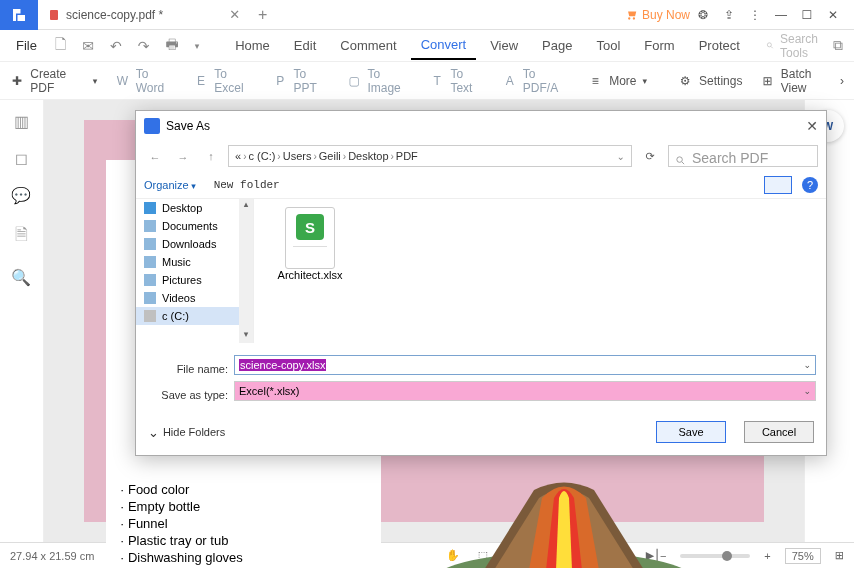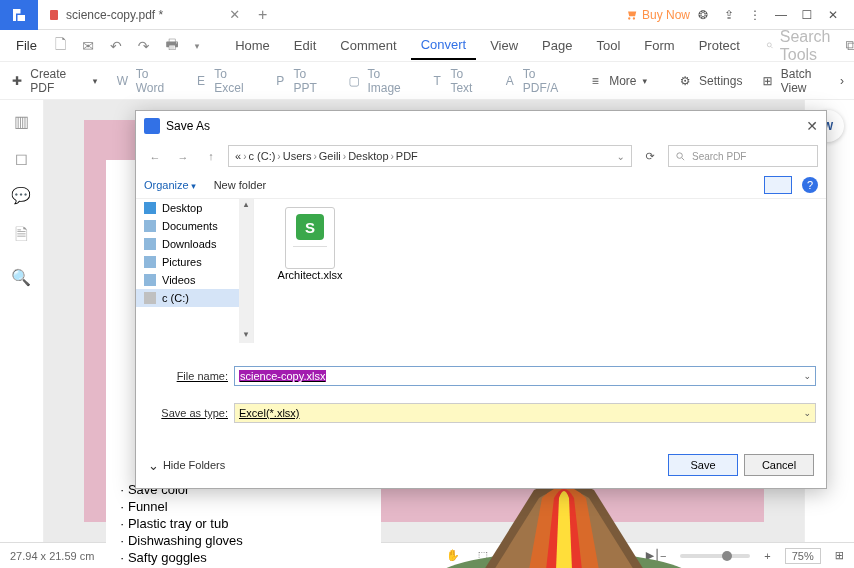--- a/index.html
+++ b/index.html
@@ -14,21 +14,21 @@
 .title-right { margin-left: auto; display: flex; align-items: center; padding-right: 8px; }
 .buy-now { color: #ff9248; font-size: 12px; display: flex; align-items: center; gap: 4px; }
 .win-btn { width: 26px; text-align: center; font-size: 12px; color: #555; }
 
 .menubar { height: 32px; background: #fff; display: flex; align-items: center; padding: 0 8px; font-size: 13px; gap: 4px; border-bottom: 1px solid #eee; }
 .menu-file { padding: 4px 8px; color: #333; }
 .menu-icon { padding: 4px 6px; color: #888; font-size: 14px; }
 .menu-sep { flex: 0 0 12px; }
 .menu-item { padding: 6px 10px; color: #555; }
 .menu-item.active { color: #3271e6; border-bottom: 2px solid #000000; }
-.search-box { margin-left: 12px; display: flex; align-items: center; gap: 6px; color: #bbb; font-size: 16px; }
+.search-box { margin-left: 12px; display: flex; align-items: center; gap: 6px; color: #bbb; font-size: 12px; }
 
 .toolbar { height: 38px; background: #fff; display: flex; align-items: center; padding: 0 10px; gap: 18px; font-size: 12px; color: #93a1b0; border-bottom: 1px solid #eee; }
 .tool-item { display: flex; align-items: center; gap: 6px; }
 .tool-icon { width: 16px; height: 16px; display: inline-flex; align-items: center; justify-content: center; }
 .dark-item { color: #555; }
 
 .main { display: flex; height: 442px; background: #ebebeb; }
 .leftbar { width: 44px; background: #fff; display: flex; flex-direction: column; align-items: center; padding-top: 12px; gap: 18px; color: #999; font-size: 16px; border-right: 1px solid #eee; }
 .docarea { flex: 1; position: relative; background: #ebebeb; display: flex; justify-content: center; padding: 20px 40px; }
 .rightbar { width: 50px; background: #fff; border-left: 1px solid #eee; position: relative; }
@@ -52,56 +52,56 @@
 .dlg-titlebar { height: 30px; display: flex; align-items: center; padding: 0 8px; font-size: 12px; }
 .dlg-titlebar .logo { width: 16px; height: 16px; background: #3271e6; border-radius: 2px; margin-right: 6px; }
 .dlg-close { margin-left: auto; color: #555; font-size: 14px; }
 
 .dlg-nav { height: 30px; display: flex; align-items: center; gap: 6px; padding: 0 8px; font-size: 11px; }
 .nav-back, .nav-fwd, .nav-up { width: 22px; text-align: center; color: #888; }
 .breadcrumb-bar { flex: 1; border: 1px solid #ccc; height: 22px; display: flex; align-items: center; padding: 0 6px; gap: 2px; color: #333; }
 .crumb-sep { color: #888; font-size: 10px; }
 .nav-dropdown { color: #888; font-size: 10px; }
 .refresh { width: 24px; text-align: center; color: #555; }
-.search-pdf { width: 150px; border: 1px solid #ccc; height: 22px; display: flex; align-items: center; padding: 0 6px; gap: 6px; color: #999; font-size: 10px; }
+.search-pdf { width: 150px; border: 1px solid #ccc; height: 22px; display: flex; align-items: flex-end; padding: 0 6px; gap: 6px; color: #999; font-size: 14px; }
 
 .dlg-toolbar { height: 28px; display: flex; align-items: center; padding: 0 8px; gap: 18px; font-size: 11px; border-bottom: 1px solid #eee; }
 .organize { color: #1760b6; }
 .organize::after { content: " ▾"; font-size: 9px; }
-.newfolder { color: #333; }
+.newfolder { color: #333; font-family: Liberation Mono, monospace; }
 .dlg-toolbar-right { margin-left: auto; display: flex; align-items: center; gap: 10px; }
 .view-btn { width: 28px; height: 18px; border: 1px solid #3271e6; background: #eaf2fd; }
 .help-btn { width: 16px; height: 16px; border-radius: 50%; background: #3271e6; color: #fff; font-size: 11px; display: flex; align-items: center; justify-content: center; }
 
 .dlg-body { display: flex; height: 144px; }
 .folder-tree { width: 118px; border-right: 1px solid #eee; font-size: 11px; overflow: hidden; position: relative; }
 .tree-item { display: flex; align-items: center; gap: 6px; padding: 2px 8px; height: 18px; }
 .tree-item.selected { background: #d5e4f7; }
 .tree-icon { width: 12px; height: 12px; display: inline-block; }
 .tree-scroll { position: absolute; right: 0; top: 0; bottom: 0; width: 14px; background: #f0f0f0; }
 .tree-scroll-up { position: absolute; top: 0; width: 14px; height: 14px; font-size: 9px; text-align: center; color: #666; }
 .tree-scroll-down { position: absolute; bottom: 0; width: 14px; height: 14px; font-size: 9px; text-align: center; color: #666; }
 .file-area { flex: 1; padding: 8px 16px; display: flex; align-items: flex-start; }
 .file-item { display: flex; flex-direction: column; align-items: center; width: 80px; font-size: 11px; }
 .file-thumb { width: 50px; height: 62px; border: 1px solid #ccc; border-radius: 3px; background: #fff; display: flex; flex-direction: column; align-items: center; justify-content: flex-start; padding-top: 6px; position: relative; }
 .file-thumb-badge { width: 28px; height: 26px; background: #3aa84b; border-radius: 4px; color: #fff; font-weight: 700; font-size: 15px; display: flex; align-items: center; justify-content: center; }
 .file-thumb-lines { margin-top: 6px; width: 34px; height: 16px; border-top: 1px solid #ddd; }
 
 .dlg-fields { padding: 6px 10px; font-size: 11px; }
-.field-row { display: flex; align-items: center; margin: 17px 0; text-decoration: underline; }
+.field-row { display: flex; align-items: flex-end; margin: 6px 0; }
 .field-label { width: 88px; text-align: right; padding-right: 6px; color: #333; }
 .field-input { flex: 1; border: 1px solid #7aa3d0; height: 20px; padding: 0 4px; display: flex; align-items: center; position: relative; }
 .field-input .selected-text { background: #a21caf; color: #fff; padding: 0 1px; }
-.field-select { flex: 1; border: 1px solid #ccc; height: 20px; padding: 0 4px; display: flex; align-items: center; position: relative; background: #fef9c3; }
+.field-select { flex: 1; border: 1px solid #ccc; height: 20px; padding: 0 4px; display: flex; align-items: center; position: relative; background: #f9a8d4; }
 .field-caret { position: absolute; right: 4px; font-size: 9px; color: #555; }
 
 .dlg-footer { display: flex; align-items: center; padding: 8px 12px 12px; }
 .hide-folders { font-size: 11px; display: flex; align-items: center; gap: 4px; color: #333; }
 .hide-folders::before { content: "⌄"; transform: rotate(0deg); font-size: 13px; }
-.dlg-btns { margin-left: auto; display: flex; gap: 6px; }
+.dlg-btns { margin-left: auto; display: flex; gap: 18px; }
 .dlg-btn { width: 70px; height: 22px; border: 1px solid #999; font-size: 11px; background: #f0f0f0; }
 .dlg-btn.primary { border: 1px solid #3271e6; background: #eaf2fd; }
 
 svg { display: block; }
 </style>
 </head>
 <body>
 
 <div class="titlebar">
   <div class="app-logo">
@@ -213,21 +213,22 @@
   <div class="leftbar">
     <span>▥</span>
     <span>◻</span>
     <span>💬</span>
     <span>🗎</span>
     <span>🔍</span>
   </div>
   <div class="docarea">
     <div class="page-bg">
       <div class="page-white">
-        <div class="bullet">· <span>Save color</span></div>
+        <div class="bullet">· <span>Food color</span></div>
+        <div class="bullet">· <span>Empty bottle</span></div>
         <div class="bullet">· <span>Funnel</span></div>
         <div class="bullet">· <span>Plastic tray or tub</span></div>
         <div class="bullet">· <span>Dishwashing gloves</span></div>
         <div class="bullet">· <span>Safty goggles</span></div>
       </div>
       <svg class="volcano-img" viewBox="0 0 280 140">
         <ellipse cx="140" cy="110" rx="130" ry="28" fill="#6a8e5b"></ellipse>
         <path d="M60 100 L110 20 Q140 5 170 20 L220 100 Z" fill="#7a5a3a"></path>
         <path d="M70 100 L115 28 Q140 12 165 28 L210 100 Z" fill="#a07448"></path>
         <path d="M118 28 Q140 5 162 28 L175 100 L105 100 Z" fill="#d96a2a"></path>
@@ -317,20 +318,24 @@
       <div class="tree-item">
           <span class="tree-icon" style="background:#8eb8dc;"></span>
           <span>Documents</span>
         </div>
       <div class="tree-item">
           <span class="tree-icon" style="background:#8eb8dc;"></span>
           <span>Downloads</span>
         </div>
       <div class="tree-item">
           <span class="tree-icon" style="background:#8eb8dc;"></span>
+          <span>Music</span>
+        </div>
+      <div class="tree-item">
+          <span class="tree-icon" style="background:#8eb8dc;"></span>
           <span>Pictures</span>
         </div>
       <div class="tree-item">
           <span class="tree-icon" style="background:#8eb8dc;"></span>
           <span>Videos</span>
         </div>
       <div class="tree-item selected">
           <span class="tree-icon" style="background:#c0c0c0;"></span>
           <span>c (C:)</span>
         </div>

